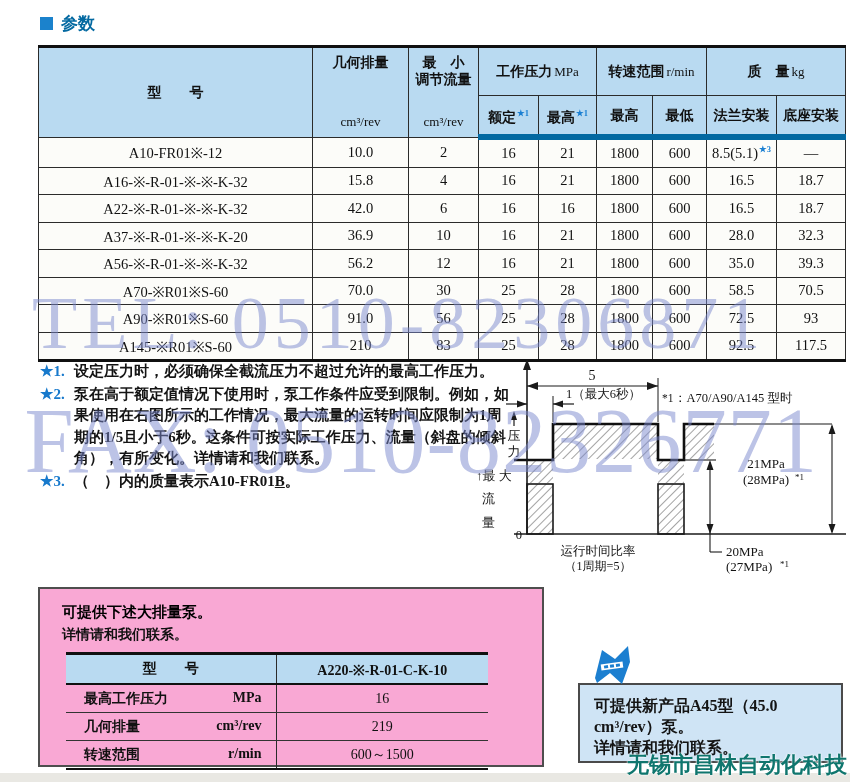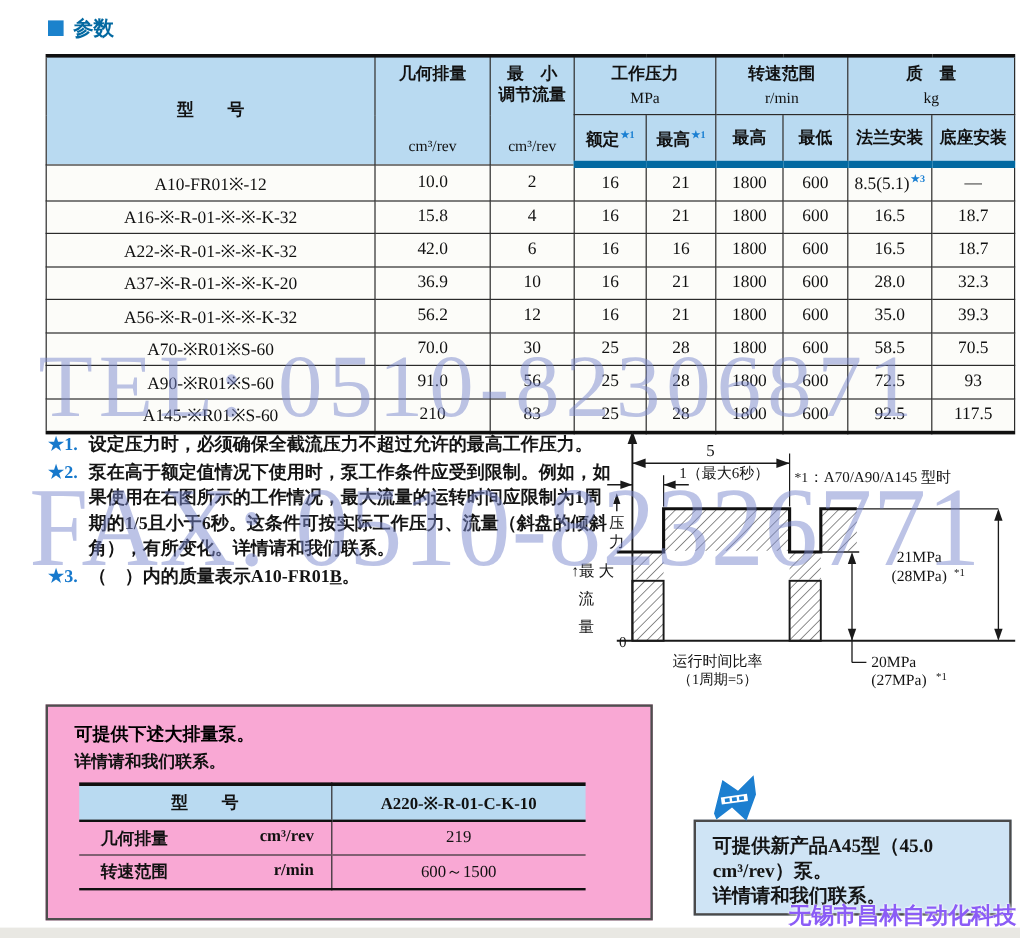--- a/index.html
+++ b/index.html
@@ -14,21 +14,21 @@
   
   .param-wrap{position:absolute;left:38px;top:45px;z-index:2;}
   table.param{border-collapse:collapse;table-layout:fixed;width:807px;}
   table.param th,table.param td{border:1.5px solid #2b2b2b;padding:0;text-align:center;}
   table.param{border-top:3px solid #101010;border-bottom:3px solid #101010;}
   table.param thead th{background:#b9daf1;font-weight:600;font-size:14px;line-height:17px;}
   table.param tr.h1 th{height:47px;}
   table.param tr.h2 th{height:38px;border-bottom:6px solid #0369a1;}
   table.param td{height:26.5px;font-size:14.5px;background:#fcfcf9;}
   .th-stack{display:flex;flex-direction:column;justify-content:space-between;height:76px;padding:5px 0;}
-  .th-center{display:flex;flex-direction:column;justify-content:center;gap:2px;}
+  .th-center{display:flex;flex-direction:row;justify-content:center;gap:2px;}
   .unit{font-size:13px;font-weight:500;}
   sup.star{color:#1a7fd2;font-size:8.5px;vertical-align:super;margin-left:1px;font-weight:bold;}
 
   
   .wm{position:absolute;left:0;width:850px;white-space:nowrap;pointer-events:none;z-index:6;
       color:rgba(122,136,206,0.5);font-family:"Liberation Serif",serif;}
   .wm-tel{top:281px;font-size:74px;letter-spacing:5px;padding-left:32px;}
   .wm-fax{top:386px;font-size:94px;letter-spacing:1px;transform:scaleX(0.94);transform-origin:left center;padding-left:26px;}
 
   
@@ -56,21 +56,21 @@
   table.offer tr:last-child td{border-bottom:none;}
   .lab-unit{display:flex;justify-content:space-between;padding:0 14px 0 18px;font-weight:600;}
   .cval{text-align:center;}
 
   
   .logo{position:absolute;left:588px;top:640px;z-index:3;}
   .np-box{position:absolute;left:578px;top:683px;width:265px;height:80px;background:#cfe4f5;
           border:2px solid #4a4a4a;z-index:2;font-size:16px;font-weight:600;line-height:21px;
           padding:10px 10px 0 14px;box-sizing:border-box;color:#141414;}
   .company{position:absolute;right:3px;top:750px;z-index:8;font-family:"Liberation Sans","DejaVu Sans",sans-serif;
-           font-weight:bold;font-size:19px;color:#8b5cf6;text-shadow:0 0 2px #fff,0 0 2px #fff;}
+           font-weight:bold;font-size:22px;color:#0f766e;text-shadow:0 0 2px #fff,0 0 2px #fff;}
   .bottom-edge{position:absolute;left:0;top:773px;width:850px;height:9px;background:#e9e8e3;z-index:1;}
 </style>
 </head>
 <body>
 
 <div id="screen">
 
   <div class="sec-title">
     <span class="sec-square"></span>
     <span class="sec-text">参数</span>
@@ -324,20 +324,29 @@
       <thead>
         <tr>
           <th>型　　号</th>
           <th class="vline">A220-※-R-01-C-K-10</th>
         </tr>
       </thead>
       <tbody>
         <tr>
           <td>
               <div class="lab-unit">
+                <span>最高工作压力</span>
+                <span>MPa</span>
+              </div>
+            </td>
+          <td class="vline cval">16</td>
+        </tr>
+        <tr>
+          <td>
+              <div class="lab-unit">
                 <span>几何排量</span>
                 <span>cm³/rev</span>
               </div>
             </td>
           <td class="vline cval">219</td>
         </tr>
         <tr>
           <td>
               <div class="lab-unit">
                 <span>转速范围</span>

